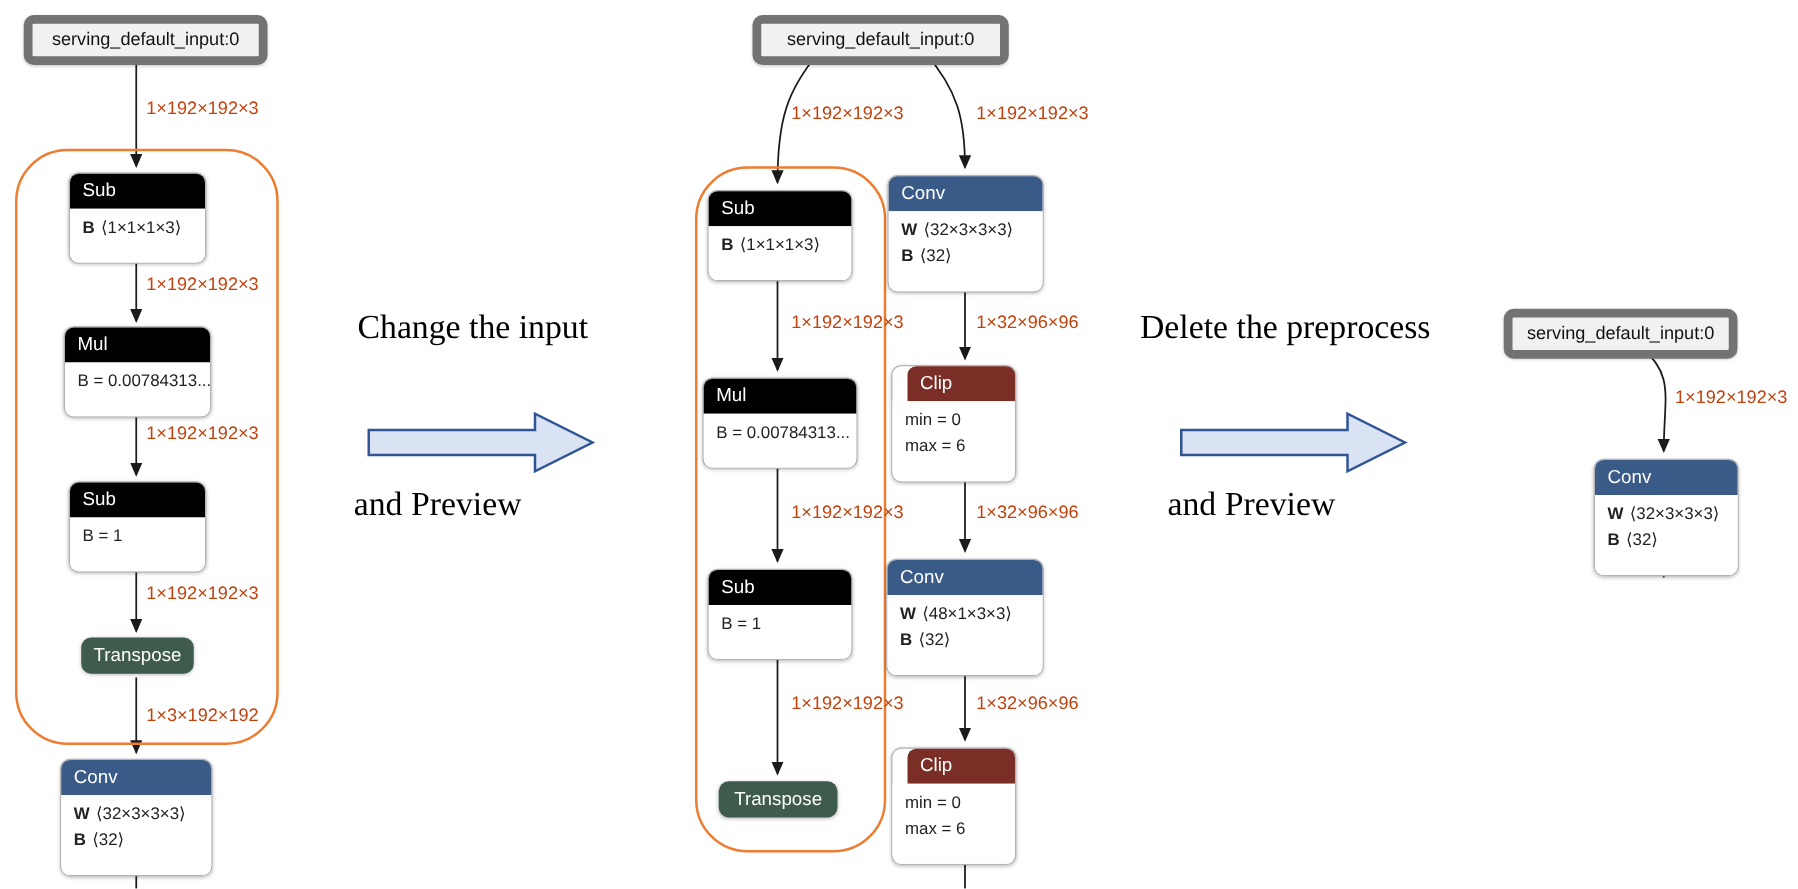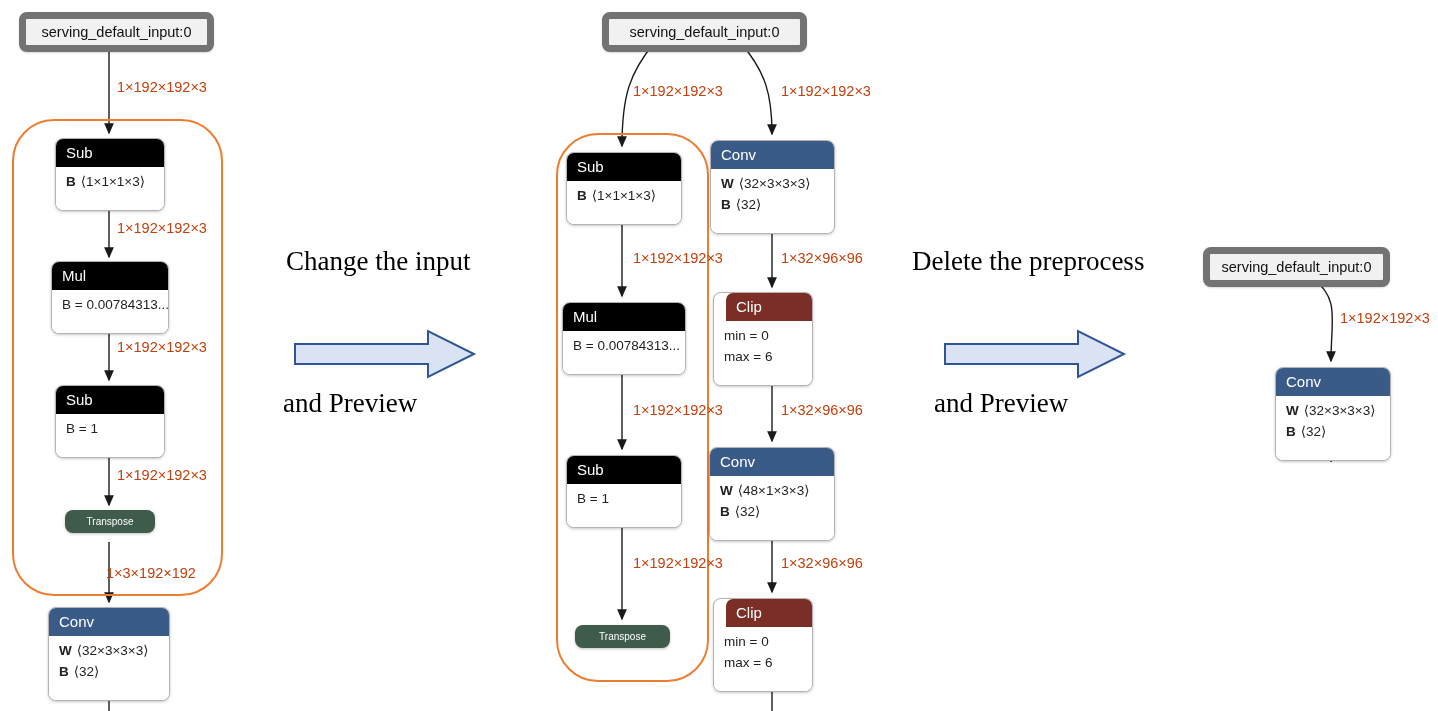--- a/index.html
+++ b/index.html
@@ -12,21 +12,21 @@
   .node{position:absolute;background:#fff;border:1px solid #b3b3b3;border-radius:8px;
         box-shadow:0 1px 3px rgba(0,0,0,.22);}
   .hdr{color:#fff;font-size:15px;padding:5px 10px 6px;border-radius:7px 7px 0 0;}
   .hdr.black{background:#000;}
   .hdr.blue{background:#3a5a87;}
   .hdr.red{background:#7b2e25;margin-left:12px;}
   .body{padding:4px 10px 18px;border-radius:0 0 7px 7px;background:#fff;}
   .bline{font-size:13.5px;color:#222;line-height:21px;white-space:nowrap;}
   .k{font-weight:700;margin-right:5px;}
 
-  .pill{position:absolute;background:#3e5b4c;color:#fff;font-size:10px;text-align:center;
+  .pill{position:absolute;background:#3e5b4c;color:#fff;font-size:15px;text-align:center;
         padding:6px 0;border-radius:8px;box-shadow:0 1px 3px rgba(0,0,0,.25);}
   .ionode{position:absolute;background:#f1f1f1;border:7px solid #737373;border-radius:8px;
         font-size:14.5px;text-align:center;padding:5px 0;color:#111;
         box-shadow:0 1px 2px rgba(0,0,0,.15);white-space:nowrap;}
   .elabel{position:absolute;font-size:14.5px;color:#c2410c;white-space:nowrap;}
   .obox{position:absolute;border:2.5px solid #ed7d31;border-radius:42px;background:transparent;}
   .ann{position:absolute;font-family:"Liberation Serif",serif;font-size:27px;color:#000;
        line-height:37px;white-space:nowrap;}
   .ann sup{font-size:16px;}
 </style>
@@ -90,21 +90,21 @@
 
   <div class="node" style="left:55px;top:385px;width:108px;">
     <div class="hdr black">Sub</div>
     <div class="body">
         <div class="bline">B = 1</div>
       </div>
   </div>
   <div class="elabel" style="left:117px;top:467px;">1×192×192×3</div>
 
   <div class="pill" style="left:65px;top:510px;width:90px;">Transpose</div>
-  <div class="elabel" style="left:106px;top:565px;">1×3×192×192</div>
+  <div class="elabel" style="left:117px;top:565px;">1×3×192×192</div>
 
   <div class="node" style="left:48px;top:607px;width:120px;">
     <div class="hdr blue">Conv</div>
     <div class="body">
       <div class="bline"><span class="k">W</span><span>⟨32×3×3×3⟩</span></div>
       <div class="bline"><span class="k">B</span><span>⟨32⟩</span></div>
     </div>
   </div>
 
   <div class="ann" style="left:286px;top:243px;">

